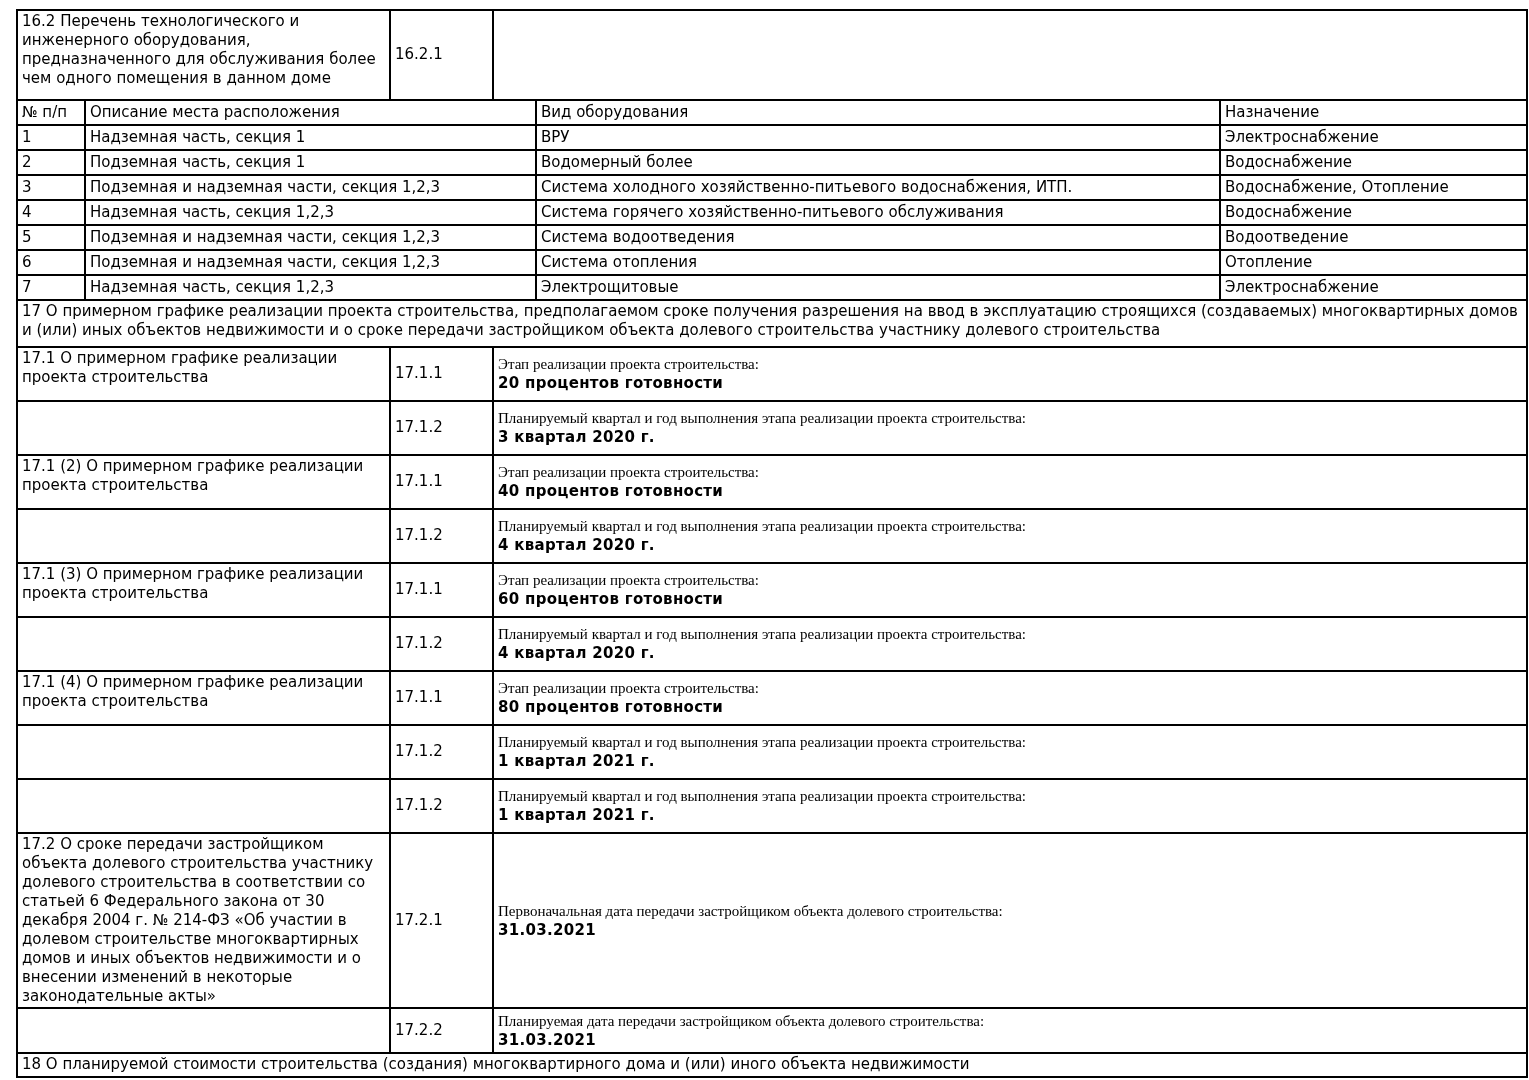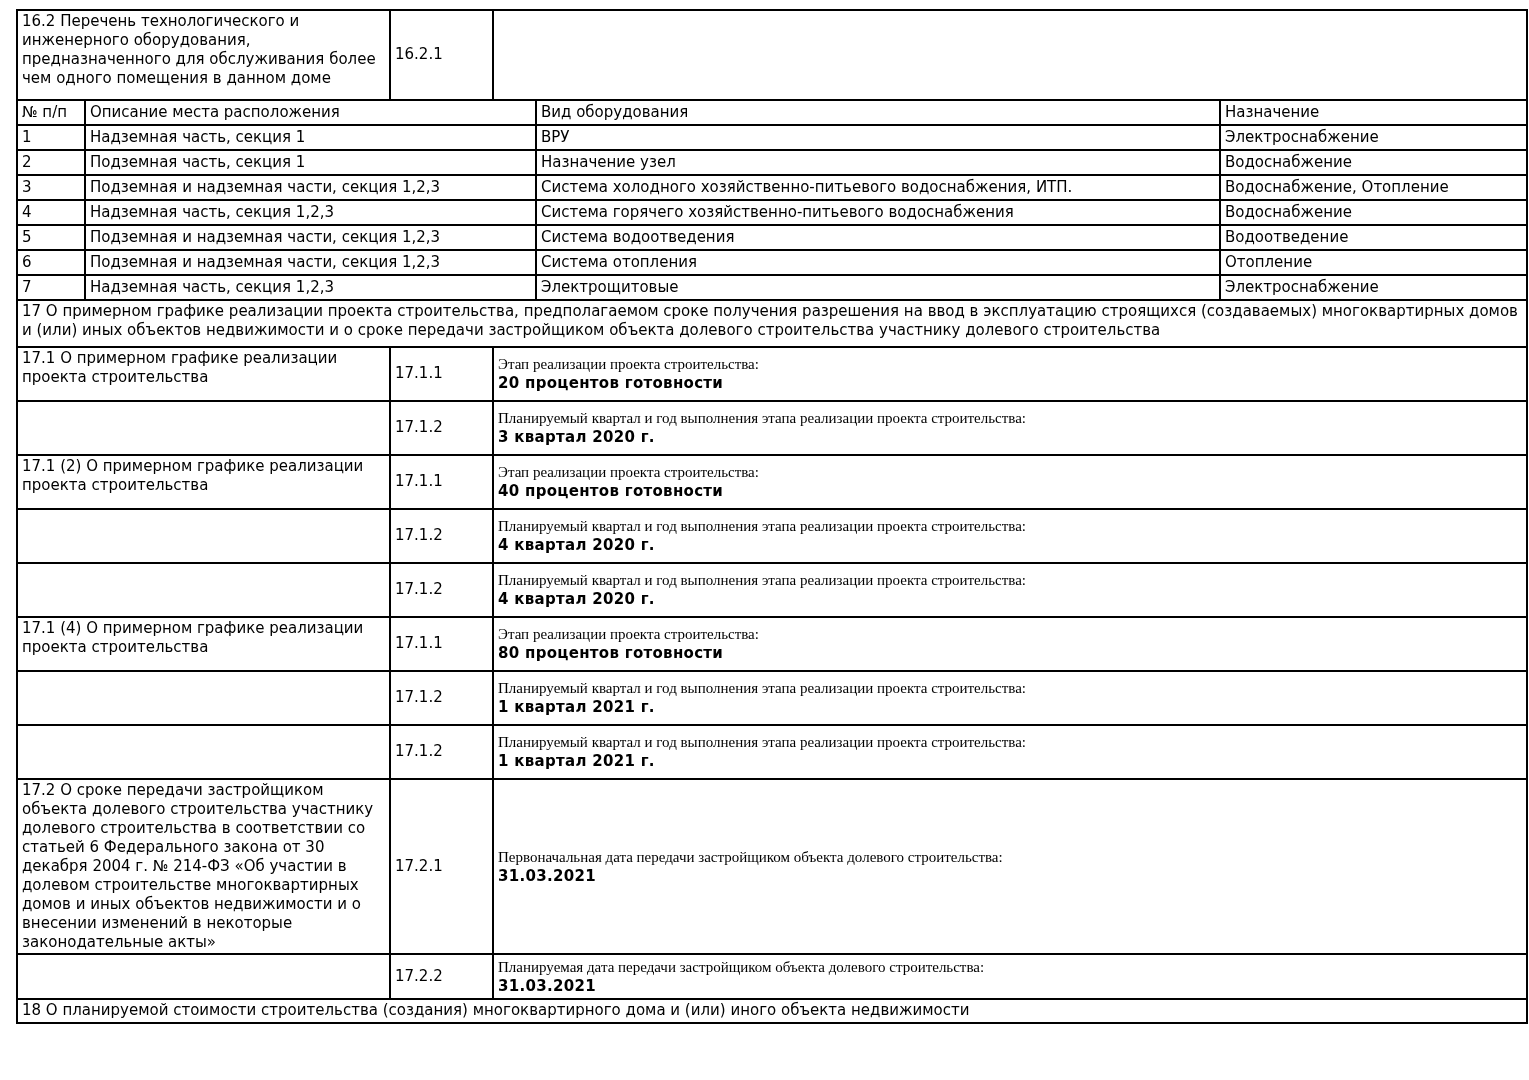--- a/index.html
+++ b/index.html
@@ -74,33 +74,33 @@
     <tbody id="eq-body">
         <tr>
     <td>1</td>
     <td>Надземная часть, секция 1</td>
     <td>ВРУ</td>
     <td>Электроснабжение</td>
   </tr>
         <tr>
     <td>2</td>
     <td>Подземная часть, секция 1</td>
-    <td>Назначение узел</td>
+    <td>Водомерный более</td>
     <td>Водоснабжение</td>
   </tr>
         <tr>
     <td>3</td>
     <td>Подземная и надземная части, секция 1,2,3</td>
     <td>Система холодного хозяйственно-питьевого водоснабжения, ИТП.</td>
     <td>Водоснабжение, Отопление</td>
   </tr>
         <tr>
     <td>4</td>
     <td>Надземная часть, секция 1,2,3</td>
-    <td>Система горячего хозяйственно-питьевого водоснабжения</td>
+    <td>Система горячего хозяйственно-питьевого обслуживания</td>
     <td>Водоснабжение</td>
   </tr>
         <tr>
     <td>5</td>
     <td>Подземная и надземная части, секция 1,2,3</td>
     <td>Система водоотведения</td>
     <td>Водоотведение</td>
   </tr>
         <tr>
     <td>6</td>
@@ -158,20 +158,28 @@
     <tr class="r-sched">
       <td class="lbl"></td>
       <td>17.1.2</td>
       <td>
         <div class="cap">Планируемый квартал и год выполнения этапа реализации проекта строительства:</div>
         <div class="val">4 квартал 2020 г.</div>
       </td>
     </tr>
   </tbody>
       <tbody>
+    <tr class="r-sched">
+      <td class="lbl">17.1 (3) О примерном графике реализации проекта строительства</td>
+      <td>17.1.1</td>
+      <td>
+        <div class="cap">Этап реализации проекта строительства:</div>
+        <div class="val">60 процентов готовности</div>
+      </td>
+    </tr>
     <tr class="r-sched">
       <td class="lbl"></td>
       <td>17.1.2</td>
       <td>
         <div class="cap">Планируемый квартал и год выполнения этапа реализации проекта строительства:</div>
         <div class="val">4 квартал 2020 г.</div>
       </td>
     </tr>
   </tbody>
       <tbody>

